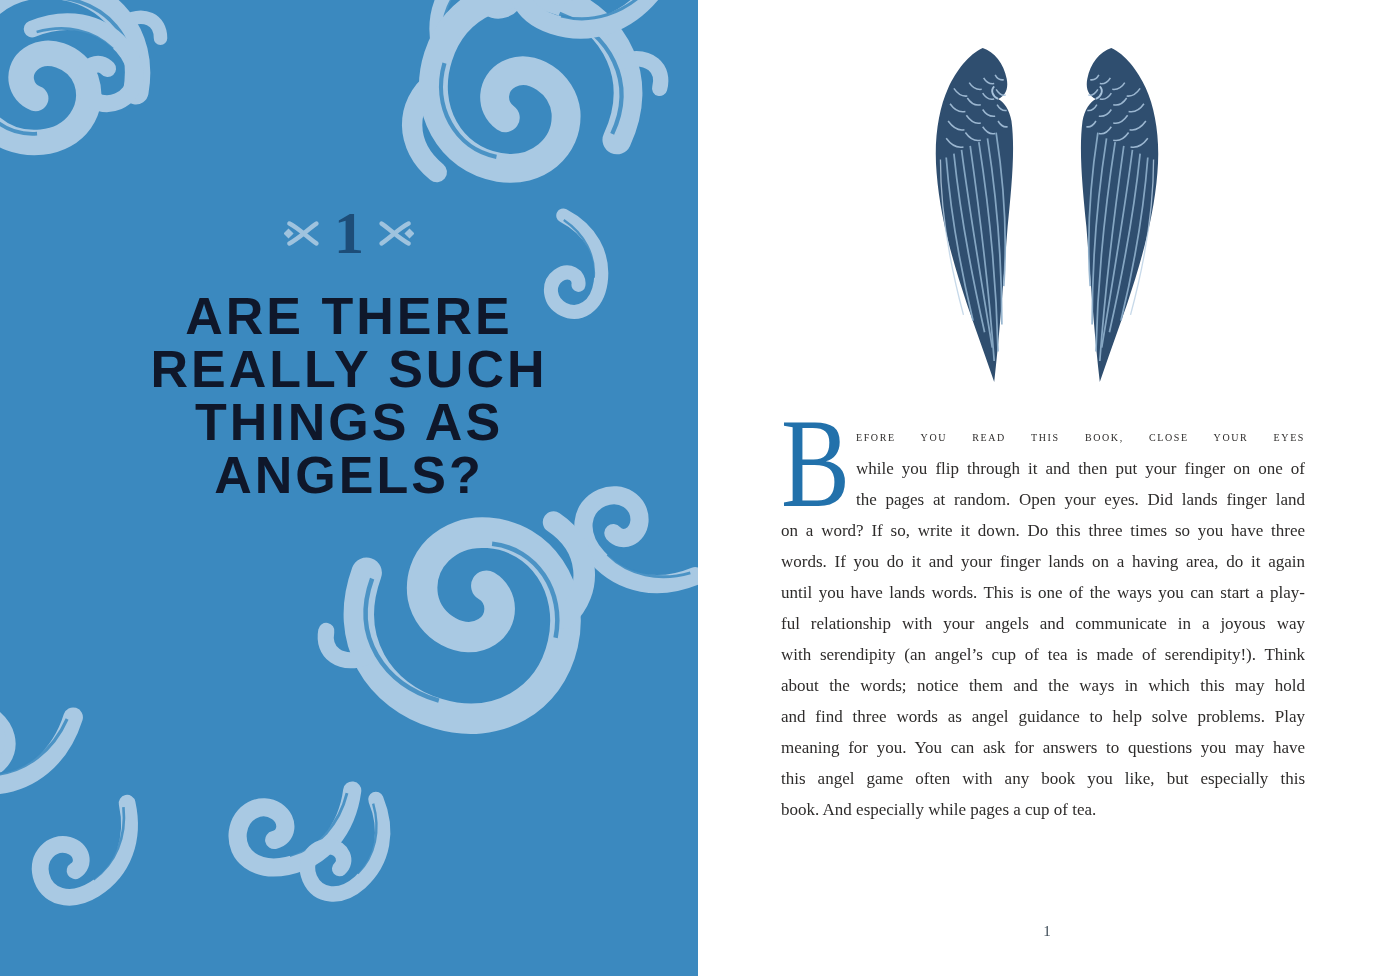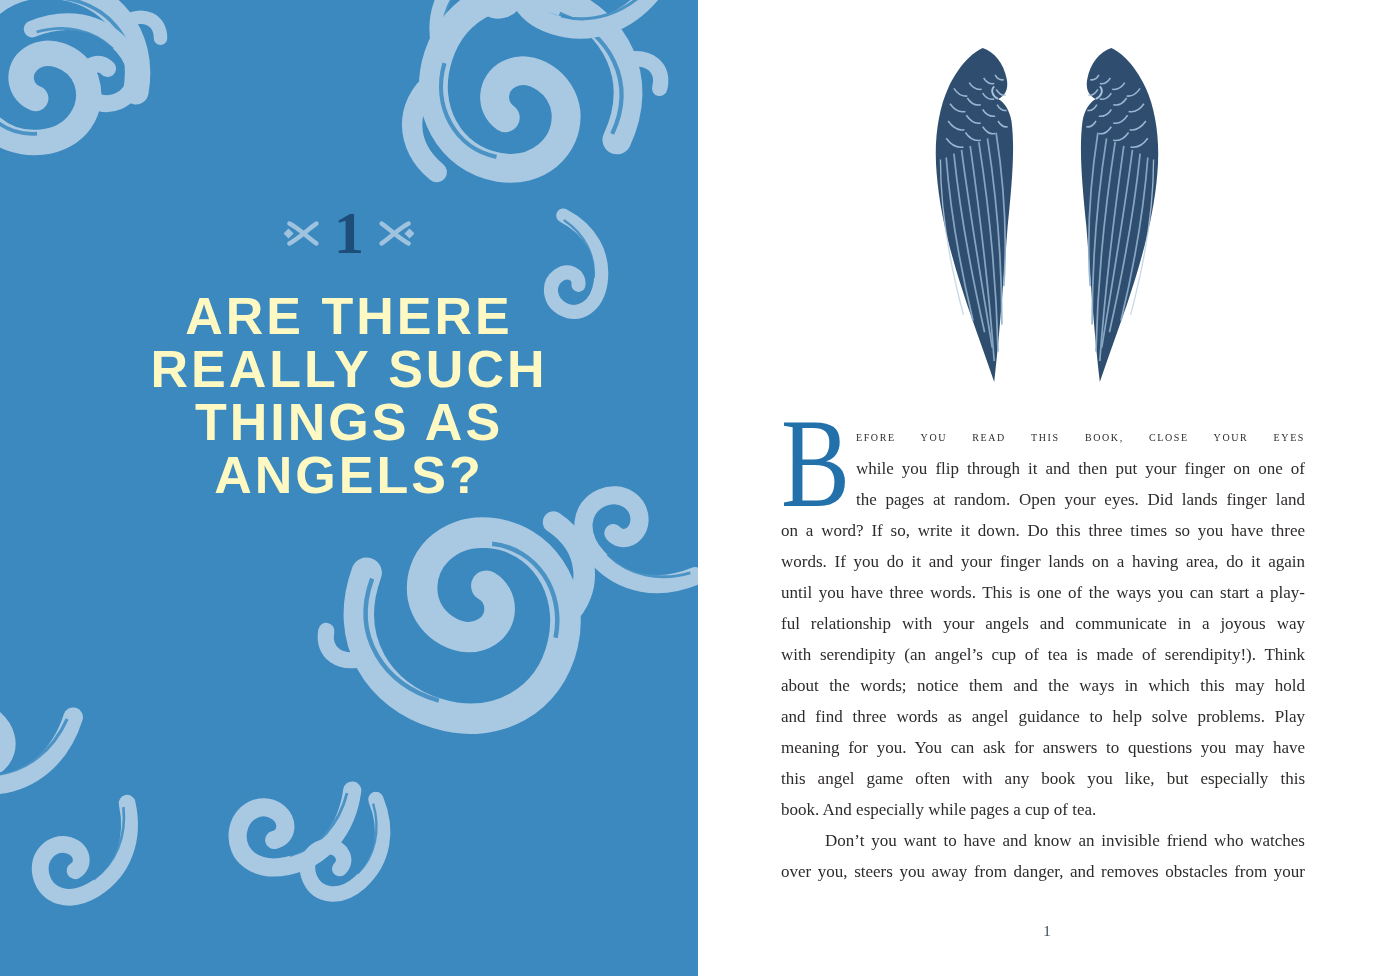--- a/index.html
+++ b/index.html
@@ -14,21 +14,21 @@
 
   .chapter-head { position:absolute; left:0; right:0; top:208px; text-align:center; }
   .chapter-num-row { display:flex; align-items:center; justify-content:center;
                      gap:14px; height:50px; margin-bottom:32px; }
   .chapter-num { font-family:"Liberation Serif", serif; font-weight:700;
                  font-size:60px; line-height:46px; color:#1d4d78; }
   .fleuron { width:36px; height:27px; }
 
   .title { font-family:"Liberation Sans", sans-serif; font-weight:700;
            font-size:52px; letter-spacing:3px; line-height:53px;
-           color:#fef9c3; }
+           color:#0f172a; }
   .title-line { text-align:center; }
 
   
   .page-right { position:absolute; left:698px; top:0; width:698px; height:976px;
                 background:#ffffff; }
   .wings { position:absolute; top:44px; left:50%; transform:translateX(-50%); }
 
   .bodytext { position:absolute; top:422px; left:83px; width:524px;
               font-size:17px; color:#2e2c2b; }
   .line { line-height:31px; text-align:justify; text-align-last:justify; }
@@ -151,31 +151,27 @@
       <div>
         <div class="dropcap">
           <span>B</span>
         </div>
         <div>
             <div class="line lead">EFORE YOU READ THIS BOOK, CLOSE YOUR EYES</div>
             <div class="line">while you flip through it and then put your finger on one of</div>
             <div class="line">the pages at random. Open your eyes. Did lands finger land</div>
             <div class="line">on a word? If so, write it down. Do this three times so you have three</div>
             <div class="line">words. If you do it and your finger lands on a having area, do it again</div>
-            <div class="line">until you have three words. This is one of the ways you can start a play-</div>
+            <div class="line">until you have lands words. This is one of the ways you can start a play-</div>
             <div class="line">ful relationship with your angels and communicate in a joyous way</div>
             <div class="line">with serendipity (an angel’s cup of tea is made of serendipity!). Think</div>
             <div class="line">about the words; notice them and the ways in which this may hold</div>
             <div class="line">and find three words as angel guidance to help solve problems. Play</div>
             <div class="line">meaning for you. You can ask for answers to questions you may have</div>
             <div class="line">this angel game often with any book you like, but especially this</div>
             <div class="line para-end">book. And especially while pages a cup of tea.</div>
           </div>
       </div>
-      <div>
-          <div class="line indent">Don’t you want to have and know an invisible friend who watches</div>
-          <div class="line">over you, steers you away from danger, and removes obstacles from your</div>
-        </div>
     </div>
 
     <div class="folio">1</div>
   </div>
 </div>
 
 </body></html>

